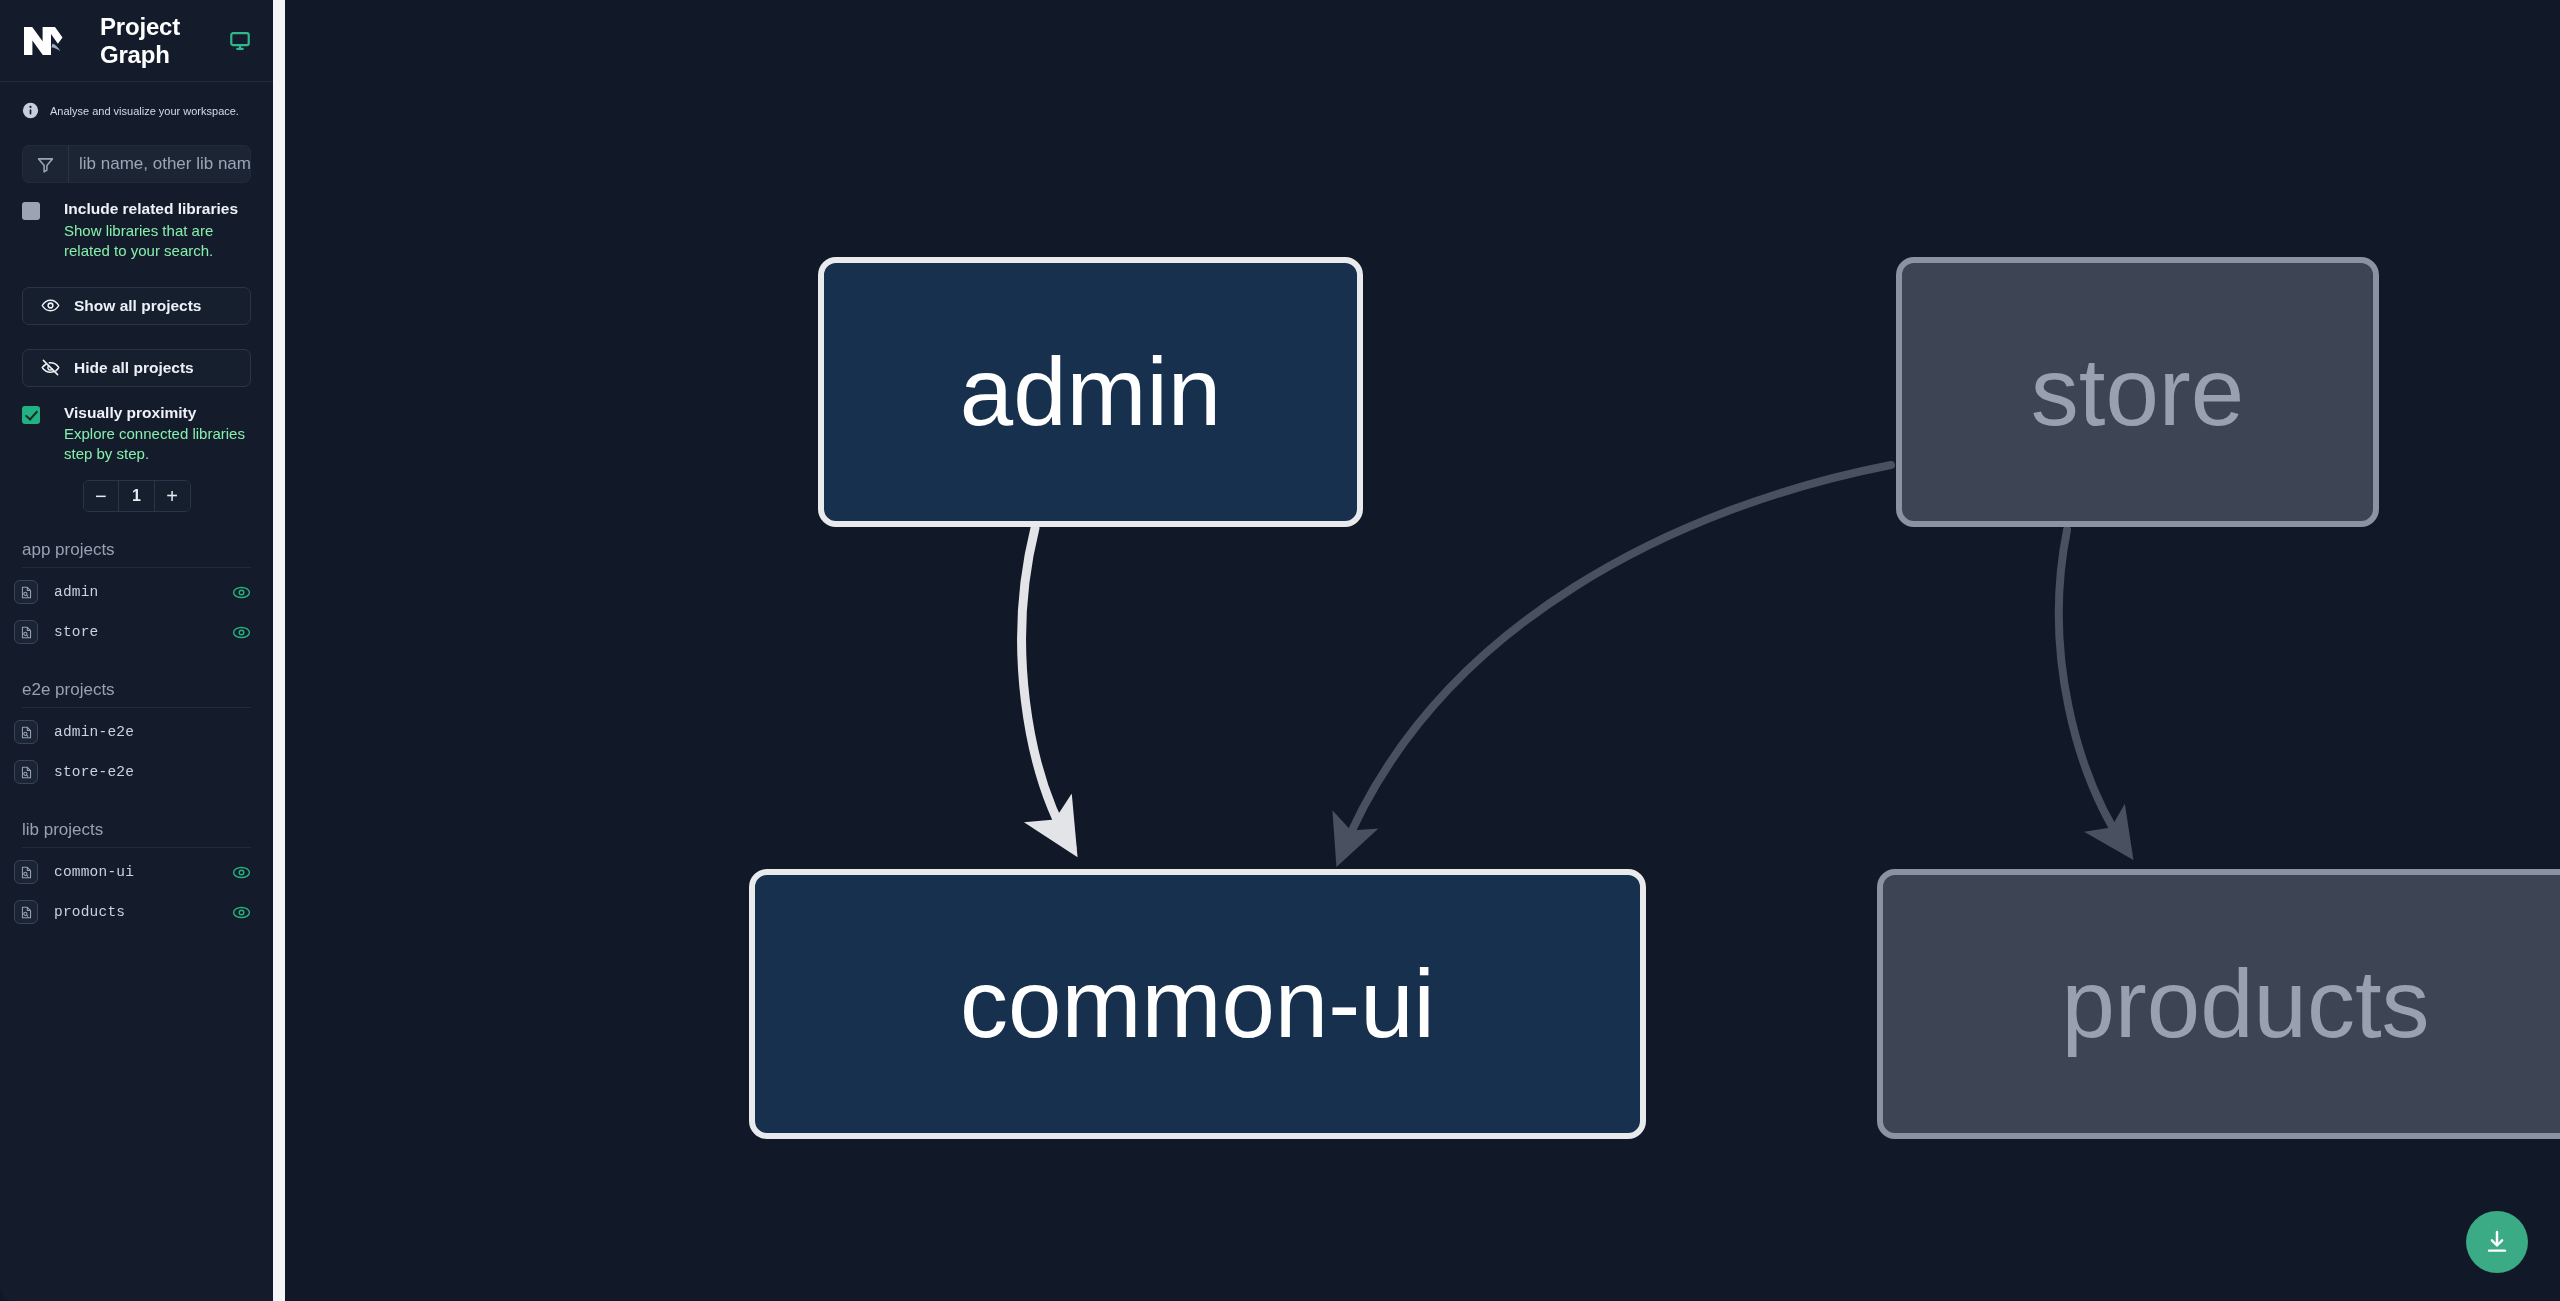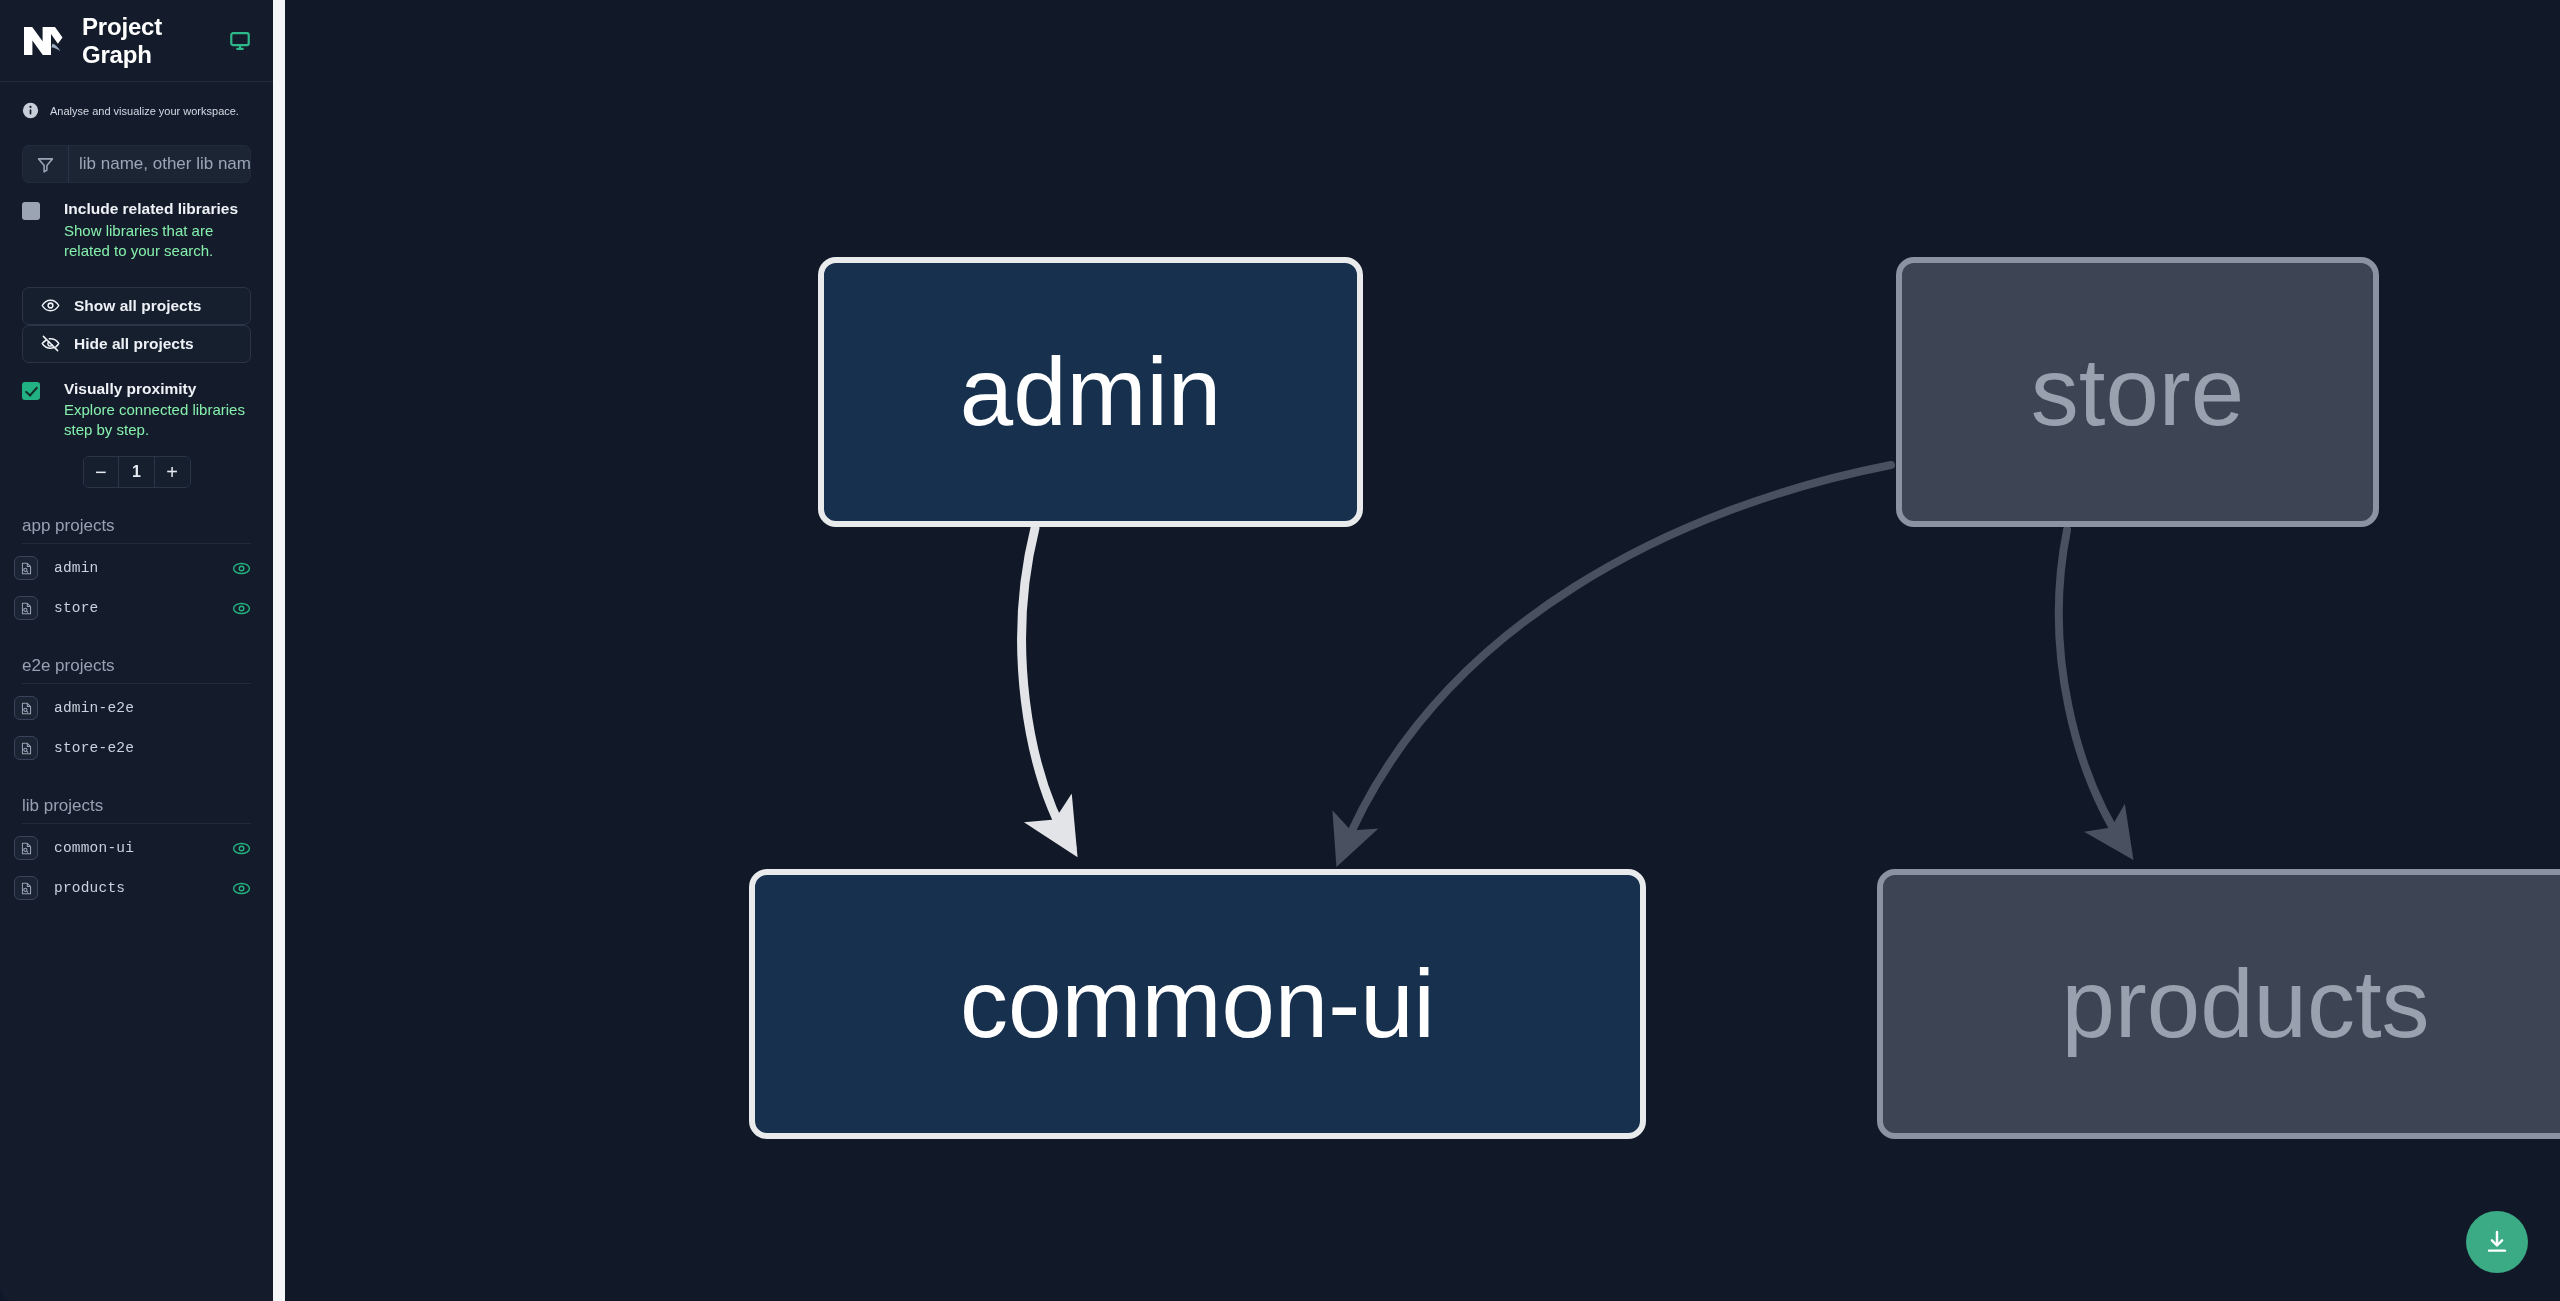--- a/index.html
+++ b/index.html
@@ -24,21 +24,21 @@
   .sidebar-divider {
     width: 12px; height: 1301px;
     background: #f4f5f7;
     flex: 0 0 12px;
   }
   .sb-header {
     height: 82px;
     display: flex; align-items: center;
     padding: 0 22px;
     border-bottom: 1px solid #232b3b;
-    gap: 18px;
+    gap: 36px;
   }
   .nx-logo { width: 42px; height: 40px; flex: 0 0 42px; }
   .sb-title {
     color: #ffffff; font-size: 24px; font-weight: 700;
     letter-spacing: -0.2px;
   }
   .monitor-icon { margin-left: 12px; width:22px; height:22px; display:flex; }
 
   .sb-tagline {
     display: flex; align-items: center; gap: 11px;
@@ -96,21 +96,21 @@
     margin: 0 22px; height: 38px;
     border: 1px solid #2b3546;
     border-radius: 7px;
     background: #161f2e;
     display: flex; align-items: center;
     gap: 14px; padding-left: 18px;
     color: #eef1f6; font-size: 15.5px; font-weight: 700;
     cursor: pointer;
   }
   .sb-btn.first { margin-top: 26px; }
-  .sb-btn.second { margin-top: 0; }
+  .sb-btn.second { margin-top: 24px; }
   .sb-btn svg { flex: 0 0 19px; }
 
   .stepper {
     margin: 16px auto 0 auto;
     width: 108px; height: 32px;
     display: flex;
     border: 1px solid #2b3546;
     border-radius: 6px;
     overflow: hidden;
   }

